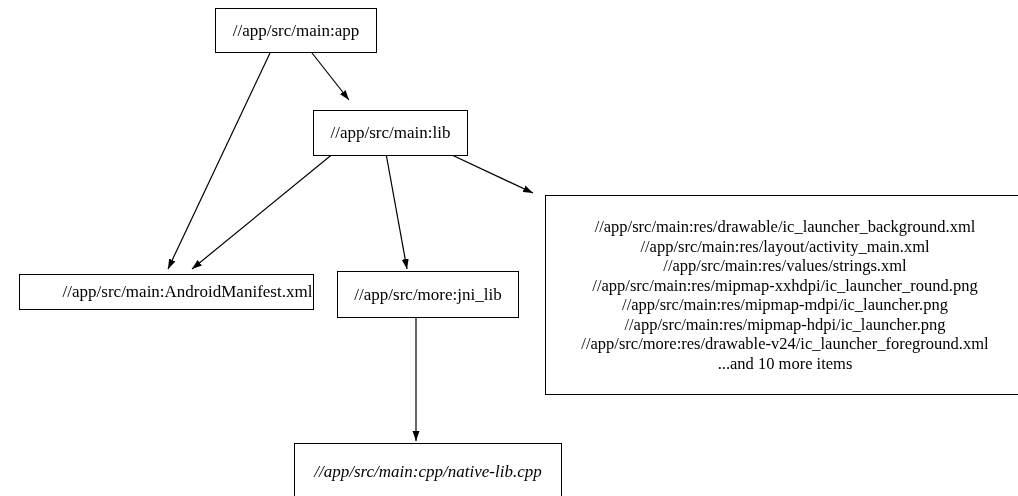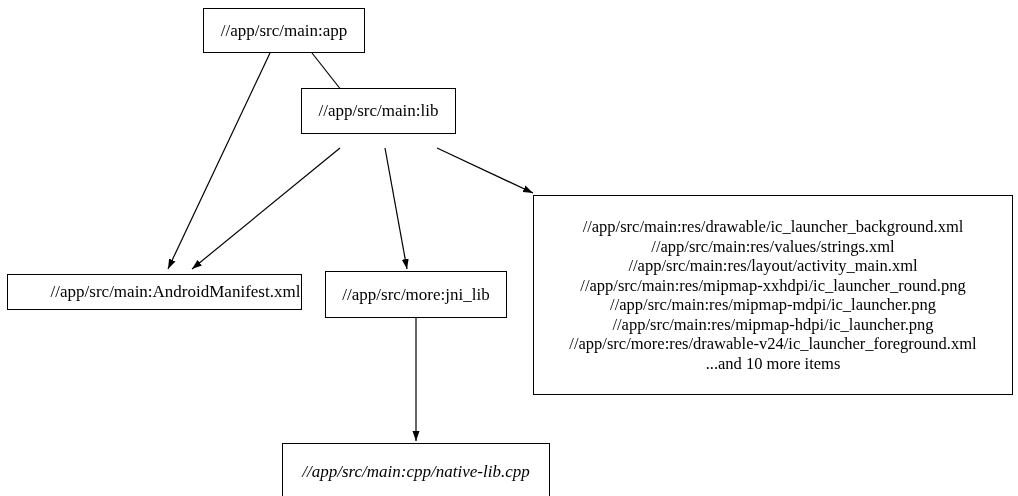--- a/index.html
+++ b/index.html
@@ -22,30 +22,31 @@
     position: absolute;
     box-sizing: border-box;
     border: 1px solid #000000;
     background: #ffffff;
     display: flex;
     align-items: center;
     justify-content: center;
     text-align: center;
     font-size: 17px;
     white-space: nowrap;
+    margin-left: 12px;
   }
   .node-multi {
     flex-direction: column;
     font-size: 16.5px;
     line-height: 19.5px;
     justify-content: center;
     align-items: center;
   }
   .node-app      { left: 203px; top: 8px;   width: 162px; height: 45px; }
-  .node-lib      { left: 301px; top: 88px; width: 155px; height: 46px; }
+  .node-lib      { left: 301px; top: 110px; width: 155px; height: 46px; }
   .node-manifest { left: 7px;   top: 274px; width: 295px; height: 36px; padding-left: 42px; }
   .node-jni      { left: 325px; top: 271px; width: 182px; height: 47px; }
   .node-res      { left: 533px; top: 195px; width: 480px; height: 200px; }
   .node-cpp      { left: 282px; top: 443px; width: 268px; height: 58px; font-style: italic; }
 </style>
 </head>
 <body>
 
 <div class="canvas">
 
@@ -74,22 +75,22 @@
   <div class="node node-manifest">
     <span>//app/src/main:AndroidManifest.xml</span>
   </div>
 
   <div class="node node-jni">
     <span>//app/src/more:jni_lib</span>
   </div>
 
   <div class="node node-multi node-res">
     <div>//app/src/main:res/drawable/ic_launcher_background.xml</div>
+    <div>//app/src/main:res/layout/activity_main.xml</div>
     <div>//app/src/main:res/values/strings.xml</div>
-    <div>//app/src/main:res/layout/activity_main.xml</div>
     <div>//app/src/main:res/mipmap-xxhdpi/ic_launcher_round.png</div>
     <div>//app/src/main:res/mipmap-mdpi/ic_launcher.png</div>
     <div>//app/src/main:res/mipmap-hdpi/ic_launcher.png</div>
     <div>//app/src/more:res/drawable-v24/ic_launcher_foreground.xml</div>
     <div>...and 10 more items</div>
   </div>
 
   <div class="node node-cpp">
     <span>//app/src/main:cpp/native-lib.cpp</span>
   </div>

